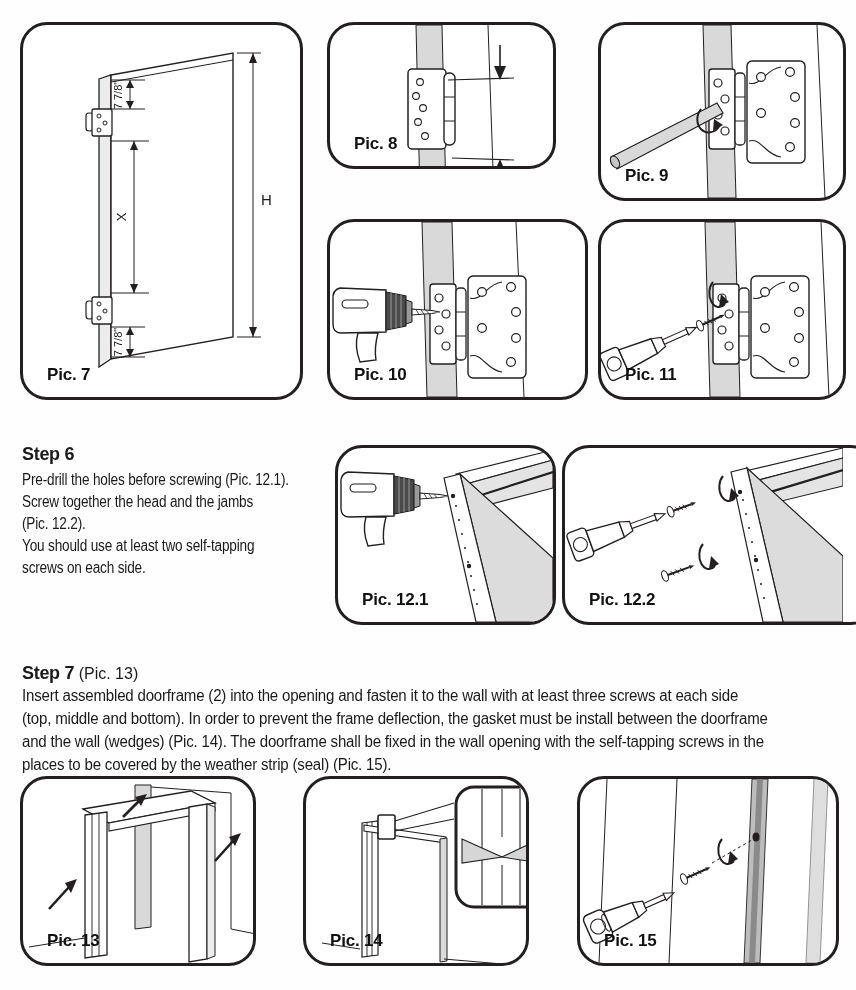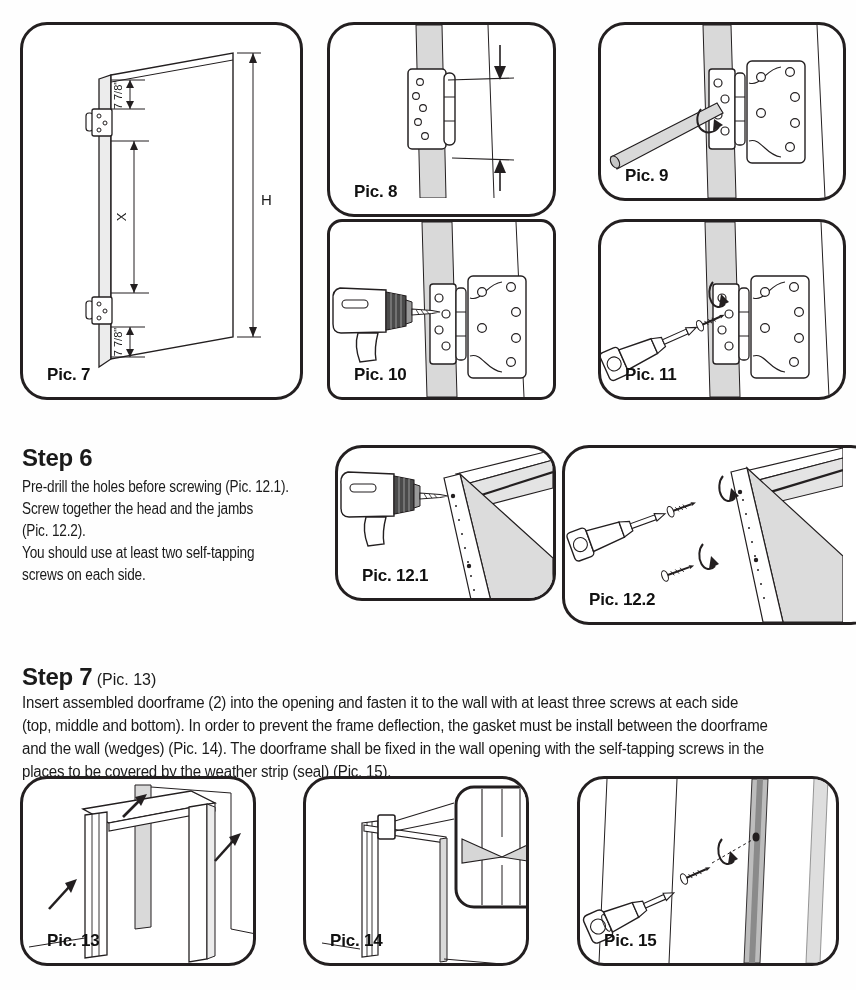--- a/index.html
+++ b/index.html
@@ -1,21 +1,21 @@
 <!DOCTYPE html>
 <html><head>
 <meta charset="utf-8">
 <style>
   html,body{margin:0;padding:0;background:#ffffff;}
   .page{position:relative;width:856px;height:990px;background:#fefefe;font-family:"Liberation Sans",sans-serif;color:#1a1a1a;overflow:hidden;}
   .panel{position:absolute;border:3px solid #231f20;border-radius:27px;background:#fff;overflow:hidden;box-sizing:border-box;}
   .panel svg{position:absolute;left:0;top:0;}
   .plabel{position:absolute;left:24px;bottom:12px;font-weight:700;font-size:17px;letter-spacing:-0.2px;color:#111;}
   .step-block{position:absolute;}
-  .step-heading{font-weight:700;font-size:24px;letter-spacing:-0.3px;margin-bottom:4px;}
+  .step-heading{font-weight:700;font-size:18px;letter-spacing:-0.3px;margin-bottom:4px;}
   .step-heading-suffix{font-weight:400;font-size:16px;}
   .s6line{font-size:16px;line-height:22px;white-space:nowrap;transform:scaleX(0.85);transform-origin:0 0;letter-spacing:-0.2px;}
   .s7line{font-size:16px;line-height:23px;white-space:nowrap;transform:scaleX(0.94);transform-origin:0 0;letter-spacing:-0.2px;}
   .ink{stroke:#231f20;}
   text{font-family:"Liberation Sans",sans-serif;fill:#1a1a1a;}
 </style>
 </head>
 <body>
 
 <div class="page">
@@ -74,21 +74,21 @@
         <line x1="214" y1="312" x2="238" y2="312" class="ink"></line>
         <line x1="230" y1="28" x2="230" y2="312" class="ink"></line>
         <polygon points="226,38 234,38 230,28" fill="#231f20"></polygon>
         <polygon points="226,302 234,302 230,312" fill="#231f20"></polygon>
         <text x="238" y="180" font-size="15">H</text>
       </g>
     </svg>
     <div class="plabel">Pic. 7</div>
   </div>
 
-  <div class="panel" style="left:327px;top:22px;width:229px;height:195px;">
+  <div class="panel" style="left:327px;top:22px;width:229px;height:147px;">
     <svg width="223" height="173" viewBox="0 0 223 173">
       <polygon points="86,0 112,0 116,173 90,173" fill="#d9d9d9" class="ink" stroke-width="1"></polygon>
       <line x1="158" y1="0" x2="164" y2="173" class="ink" stroke-width="1"></line>
       <g>
         <rect x="78" y="44" width="38" height="80" rx="4" fill="#fff" class="ink" stroke-width="1.5"></rect>
         <rect x="114" y="48" width="11" height="72" rx="5" fill="#fff" class="ink" stroke-width="1.4"></rect>
         <line x1="114" y1="72" x2="125" y2="72" class="ink" stroke-width="1"></line>
         <line x1="114" y1="96" x2="125" y2="96" class="ink" stroke-width="1"></line>
         <circle cx="90" cy="57" r="3.4" fill="#fff" class="ink" stroke-width="1.1"></circle>
         <circle cx="86" cy="71" r="3.4" fill="#fff" class="ink" stroke-width="1.1"></circle>
@@ -138,21 +138,21 @@
         <ellipse cx="14" cy="137" rx="4" ry="6.5" transform="rotate(-28 14 137)" fill="#c6c6c6" class="ink" stroke-width="1.1"></ellipse>
       </g>
       <g>
         <path d="M100,84 A 11 13 20 1 0 118,102" fill="none" class="ink" stroke-width="2"></path>
         <polygon points="112,106 122,100 113,94" fill="#231f20"></polygon>
       </g>
     </svg>
     <div class="plabel">Pic. 9</div>
   </div>
 
-  <div class="panel" style="left:327px;top:219px;width:229px;height:181px;border-radius:15px;">
+  <div class="panel" style="left:327px;top:219px;width:261px;height:181px;">
     <svg width="223" height="175" viewBox="0 0 223 175">
       <polygon points="92,0 122,0 127,175 97,175" fill="#d9d9d9" class="ink" stroke-width="1"></polygon>
       <line x1="186" y1="0" x2="194" y2="175" class="ink" stroke-width="1"></line>
       <g transform="translate(100,50)">
         <rect x="0" y="12" width="26" height="80" rx="3" fill="#fff" class="ink" stroke-width="1.4"></rect>
         <circle cx="9" cy="26" r="4" fill="#fff" class="ink" stroke-width="1.2"></circle>
         <circle cx="16" cy="42" r="4" fill="#fff" class="ink" stroke-width="1.2"></circle>
         <circle cx="9" cy="58" r="4" fill="#fff" class="ink" stroke-width="1.2"></circle>
         <circle cx="16" cy="74" r="4" fill="#fff" class="ink" stroke-width="1.2"></circle>
         <rect x="26" y="16" width="10" height="72" rx="4" fill="#fff" class="ink" stroke-width="1.3"></rect>
@@ -235,21 +235,21 @@
 
   <div class="step-block" style="left:22px;top:444px;width:320px;">
     <div class="step-heading">Step 6</div>
     <div class="s6line">Pre-drill the holes before screwing (Pic. 12.1).</div>
     <div class="s6line">Screw together the head and the jambs</div>
     <div class="s6line">(Pic. 12.2).</div>
     <div class="s6line">You should use at least two self-tapping</div>
     <div class="s6line">screws on each side.</div>
   </div>
 
-  <div class="panel" style="left:335px;top:445px;width:221px;height:156px;padding-left:44px;">
+  <div class="panel" style="left:335px;top:445px;width:221px;height:180px;padding-left:44px;">
     <svg width="215" height="174" viewBox="0 0 215 174">
       <g>
         <polygon points="118,26 215,2 215,12 128,36" fill="#ffffff" class="ink" stroke-width="1.2"></polygon>
         <polygon points="128,36 215,12 215,40 138,60" fill="#e4e4e4" class="ink" stroke-width="1.2"></polygon>
         <line x1="134" y1="50" x2="215" y2="24" class="ink" stroke-width="2.2"></line>
       </g>
       <g>
         <polygon points="122,26 215,110 215,174 158,174" fill="#dcdcdc" class="ink" stroke-width="1.2"></polygon>
         <polygon points="106,30 122,26 158,174 138,174" fill="#ffffff" class="ink" stroke-width="1.2"></polygon>
         <circle cx="118" cy="58" r="1" fill="#231f20"></circle>

